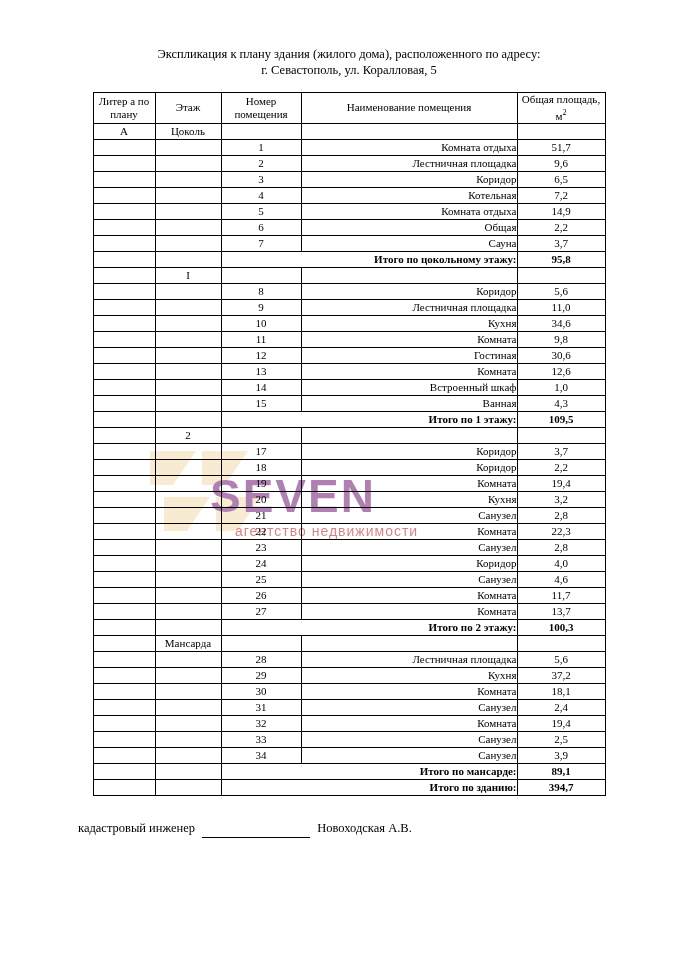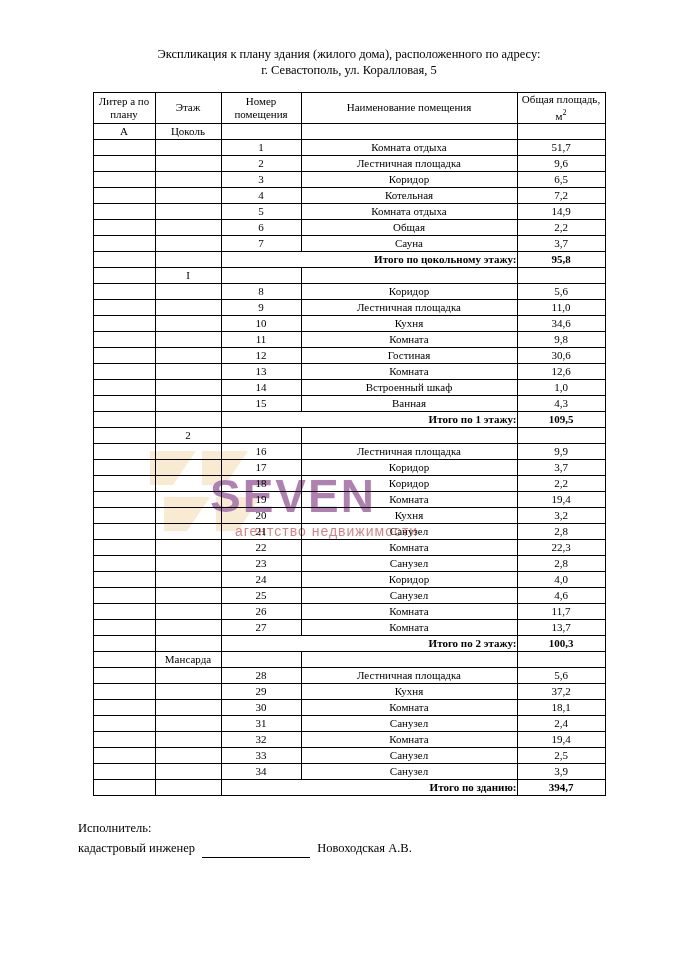--- a/index.html
+++ b/index.html
@@ -87,21 +87,21 @@
   col.c-liter { width: 62px; }
   col.c-floor { width: 66px; }
   col.c-num   { width: 80px; }
   col.c-name  { width: 216px; }
   col.c-area  { width: 88px; }
 
   td.liter, td.floor, td.num, td.area {
     text-align: center;
   }
   td.name {
-    text-align: center;
+    text-align: right;
     padding-left: 5px;
     margin-left: 48px;
   }
   td.total-label {
     text-align: right;
     font-weight: bold;
   }
   td.area-total {
     text-align: center;
     font-weight: bold;
@@ -295,27 +295,20 @@
           <tr>
             <td class="liter"></td>
             <td class="floor">2</td>
             <td class="num"></td>
             <td class="name"></td>
             <td class="area"></td>
           </tr>
           <tr>
             <td class="liter"></td>
             <td class="floor"></td>
-            <td class="num">16</td>
-            <td class="name">Лестничная площадка</td>
-            <td class="area">9,9</td>
-          </tr>
-          <tr>
-            <td class="liter"></td>
-            <td class="floor"></td>
             <td class="num">17</td>
             <td class="name">Коридор</td>
             <td class="area">3,7</td>
           </tr>
           <tr>
             <td class="liter"></td>
             <td class="floor"></td>
             <td class="num">18</td>
             <td class="name">Коридор</td>
             <td class="area">2,2</td>
@@ -441,28 +434,33 @@
           <tr>
             <td class="liter"></td>
             <td class="floor"></td>
             <td class="num">34</td>
             <td class="name">Санузел</td>
             <td class="area">3,9</td>
           </tr>
           <tr>
             <td class="liter"></td>
             <td class="floor"></td>
+            <td class="total-label" colspan="2">Итого по мансарде:</td>
+            <td class="area-total">89,1</td>
+          </tr>
+          <tr>
+            <td class="liter"></td>
+            <td class="floor"></td>
             <td class="total-label" colspan="2">Итого по зданию:</td>
             <td class="area-total">394,7</td>
           </tr>
         </tbody>
     </table>
 
     <div class="footer">
-      <div>Исполнитель:</div>
       <div>
         <span>кадастровый инженер</span>
         <span class="sig-line"></span>
         <span>Новоходская А.В.</span>
       </div>
     </div>
   </div>
 </div>
 
 </body></html>

